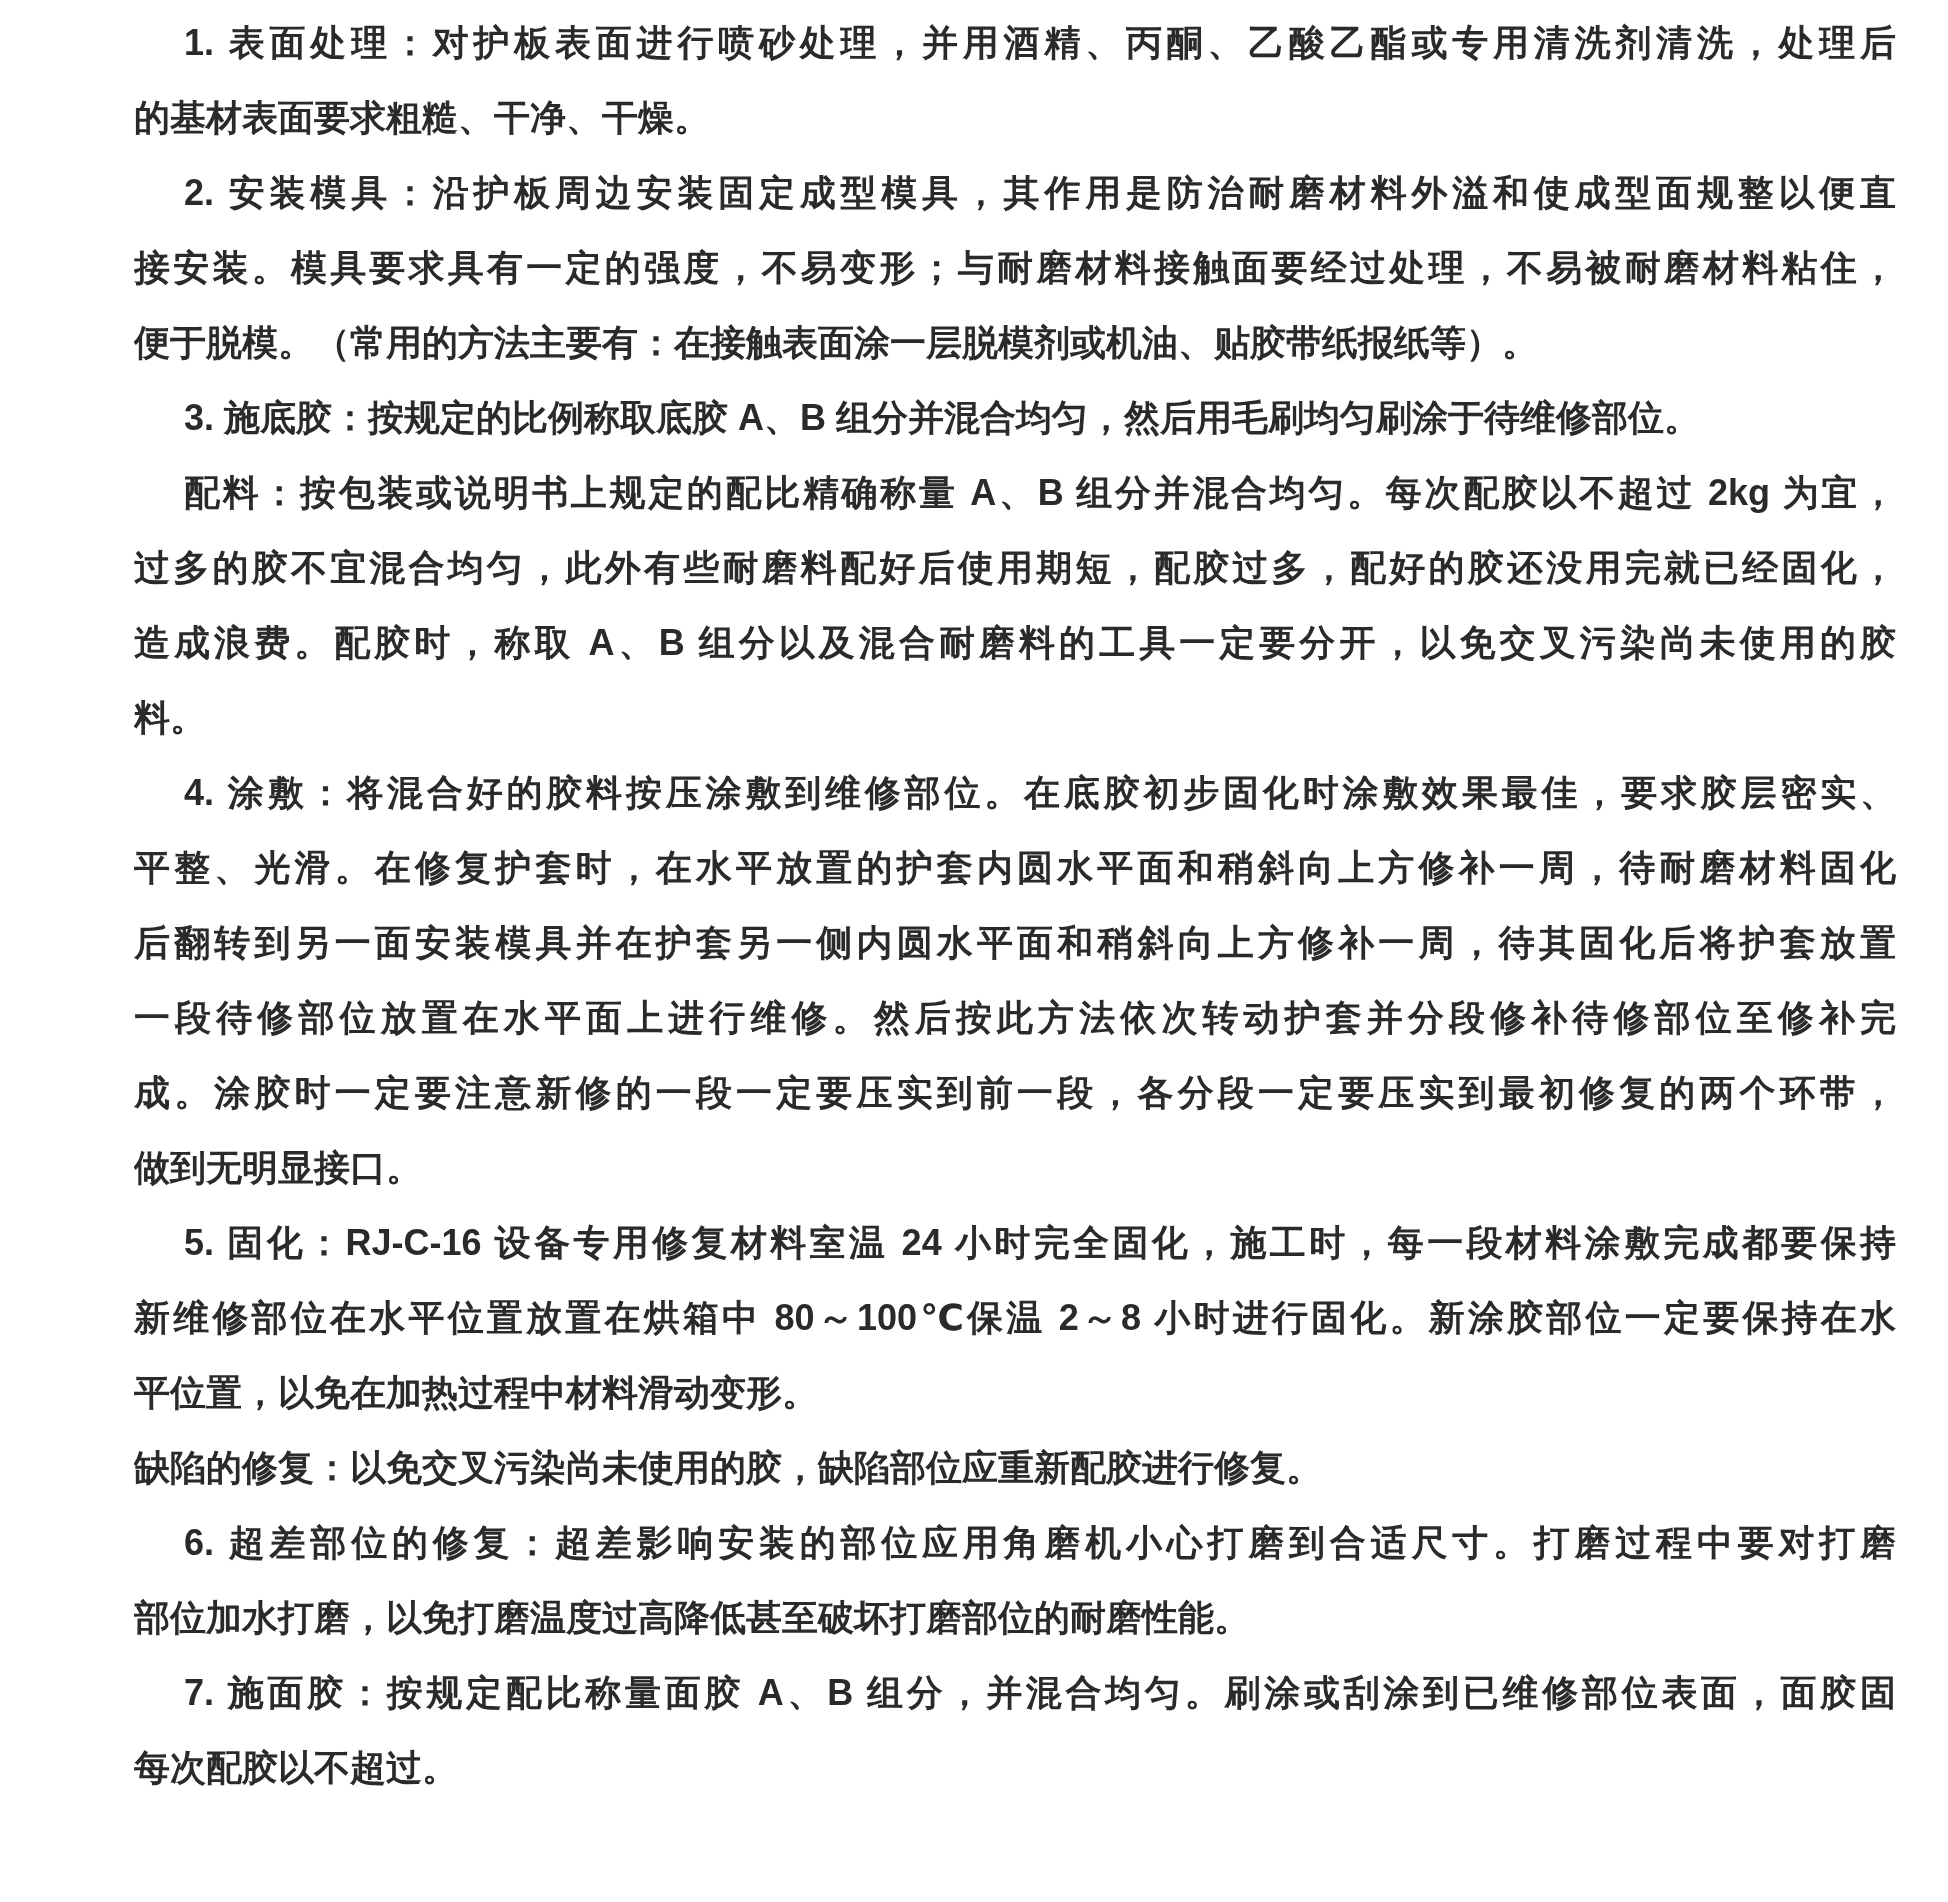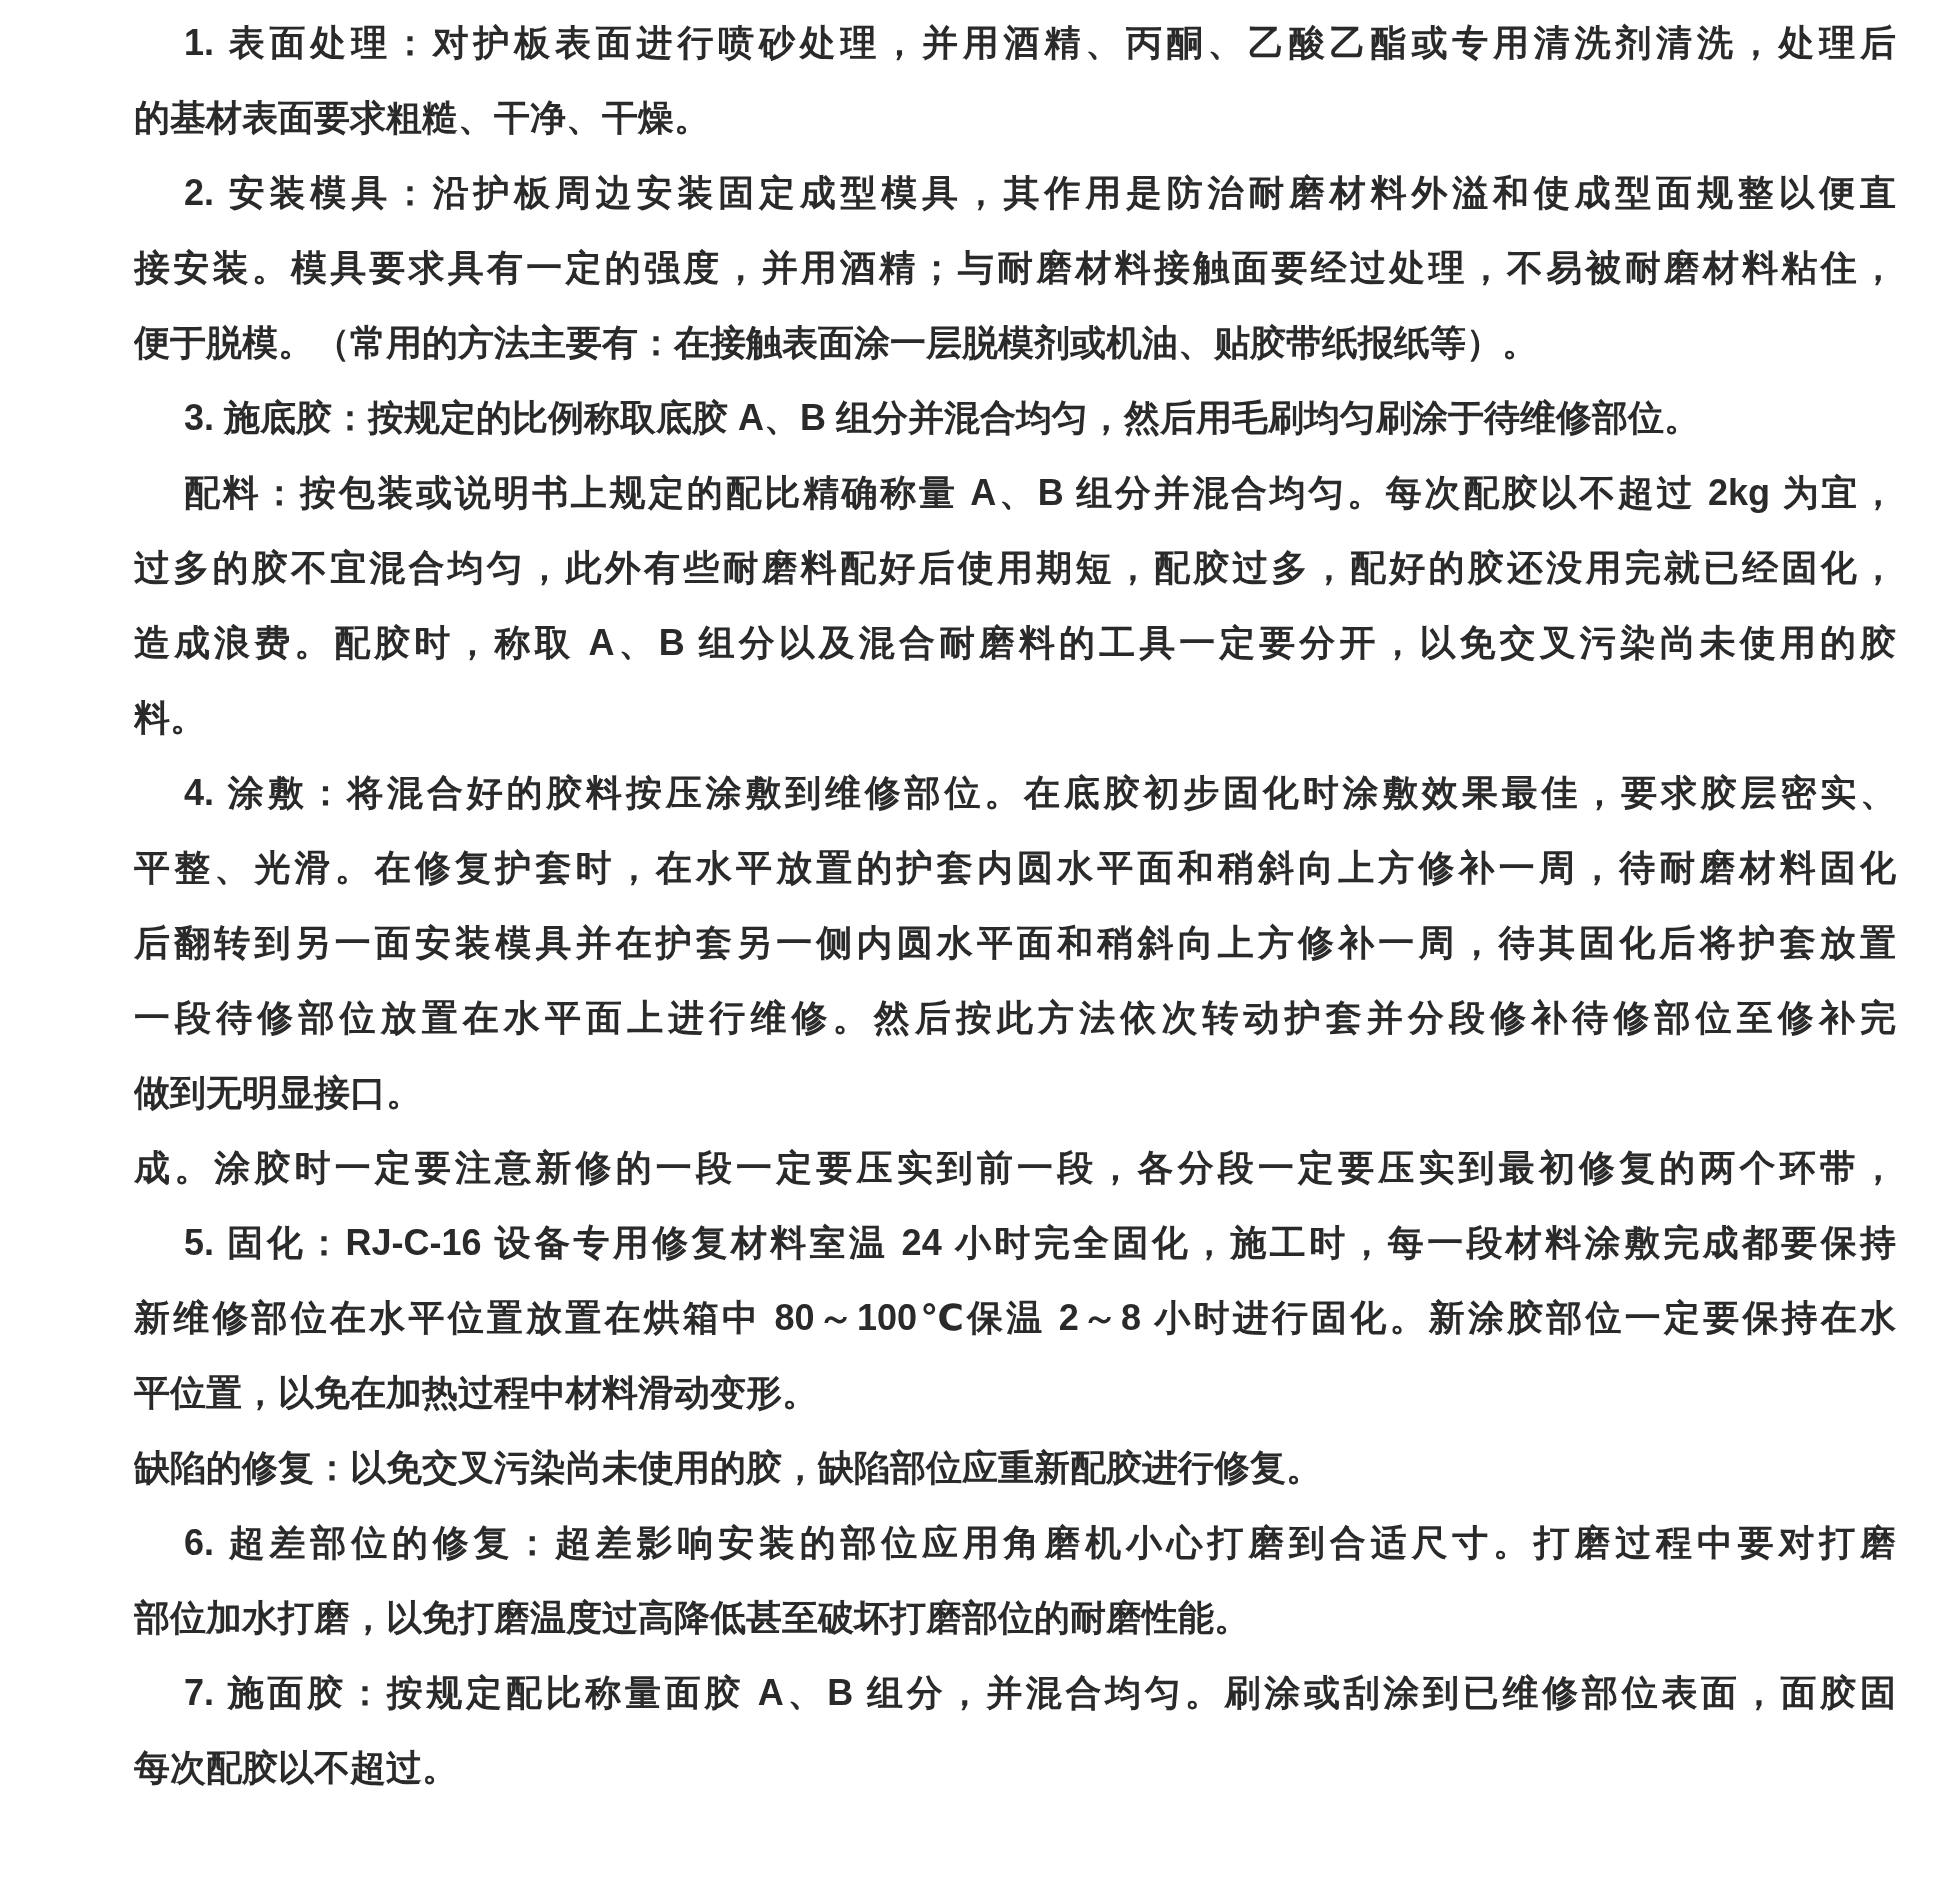--- a/index.html
+++ b/index.html
@@ -47,42 +47,42 @@
 
 <div class="page">
 
   <div class="para">
     <div class="line indent fill">1. 表面处理：对护板表面进行喷砂处理，并用酒精、丙酮、乙酸乙酯或专用清洗剂清洗，处理后</div>
     <div class="line end">的基材表面要求粗糙、干净、干燥。</div>
   </div>
 
   <div class="para">
     <div class="line indent fill">2. 安装模具：沿护板周边安装固定成型模具，其作用是防治耐磨材料外溢和使成型面规整以便直</div>
-    <div class="line fill">接安装。模具要求具有一定的强度，并用酒精；与耐磨材料接触面要经过处理，不易被耐磨材料粘住，</div>
+    <div class="line fill">接安装。模具要求具有一定的强度，不易变形；与耐磨材料接触面要经过处理，不易被耐磨材料粘住，</div>
     <div class="line end">便于脱模。（常用的方法主要有：在接触表面涂一层脱模剂或机油、贴胶带纸报纸等）。</div>
   </div>
 
   <div class="para">
     <div class="line indent end">3. 施底胶：按规定的比例称取底胶 A、B 组分并混合均匀，然后用毛刷均匀刷涂于待维修部位。</div>
   </div>
 
   <div class="para">
     <div class="line indent fill">配料：按包装或说明书上规定的配比精确称量 A、B 组分并混合均匀。每次配胶以不超过 2kg 为宜，</div>
     <div class="line fill">过多的胶不宜混合均匀，此外有些耐磨料配好后使用期短，配胶过多，配好的胶还没用完就已经固化，</div>
     <div class="line fill">造成浪费。配胶时，称取 A、B 组分以及混合耐磨料的工具一定要分开，以免交叉污染尚未使用的胶</div>
     <div class="line end">料。</div>
   </div>
 
   <div class="para">
     <div class="line indent fill">4. 涂敷：将混合好的胶料按压涂敷到维修部位。在底胶初步固化时涂敷效果最佳，要求胶层密实、</div>
     <div class="line fill">平整、光滑。在修复护套时，在水平放置的护套内圆水平面和稍斜向上方修补一周，待耐磨材料固化</div>
     <div class="line fill">后翻转到另一面安装模具并在护套另一侧内圆水平面和稍斜向上方修补一周，待其固化后将护套放置</div>
     <div class="line fill">一段待修部位放置在水平面上进行维修。然后按此方法依次转动护套并分段修补待修部位至修补完</div>
+    <div class="line fill">成。涂胶时一定要注意新修的一段一定要压实到前一段，各分段一定要压实到最初修复的两个环带，</div>
     <div class="line end">做到无明显接口。</div>
-    <div class="line fill">成。涂胶时一定要注意新修的一段一定要压实到前一段，各分段一定要压实到最初修复的两个环带，</div>
   </div>
 
   <div class="para">
     <div class="line indent fill">5. 固化：RJ-C-16 设备专用修复材料室温 24 小时完全固化，施工时，每一段材料涂敷完成都要保持</div>
     <div class="line fill">新维修部位在水平位置放置在烘箱中 80～100℃保温 2～8 小时进行固化。新涂胶部位一定要保持在水</div>
     <div class="line end">平位置，以免在加热过程中材料滑动变形。</div>
   </div>
 
   <div class="para">
     <div class="line end">缺陷的修复：以免交叉污染尚未使用的胶，缺陷部位应重新配胶进行修复。</div>

